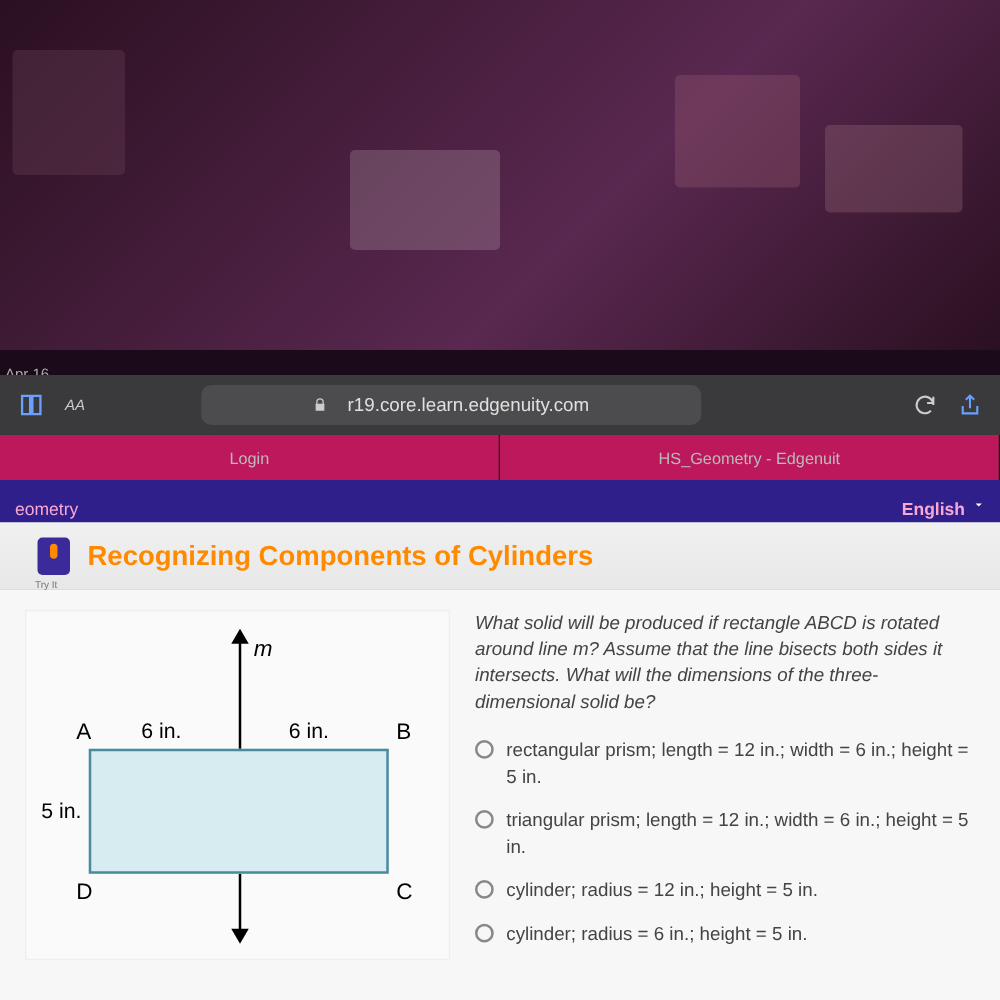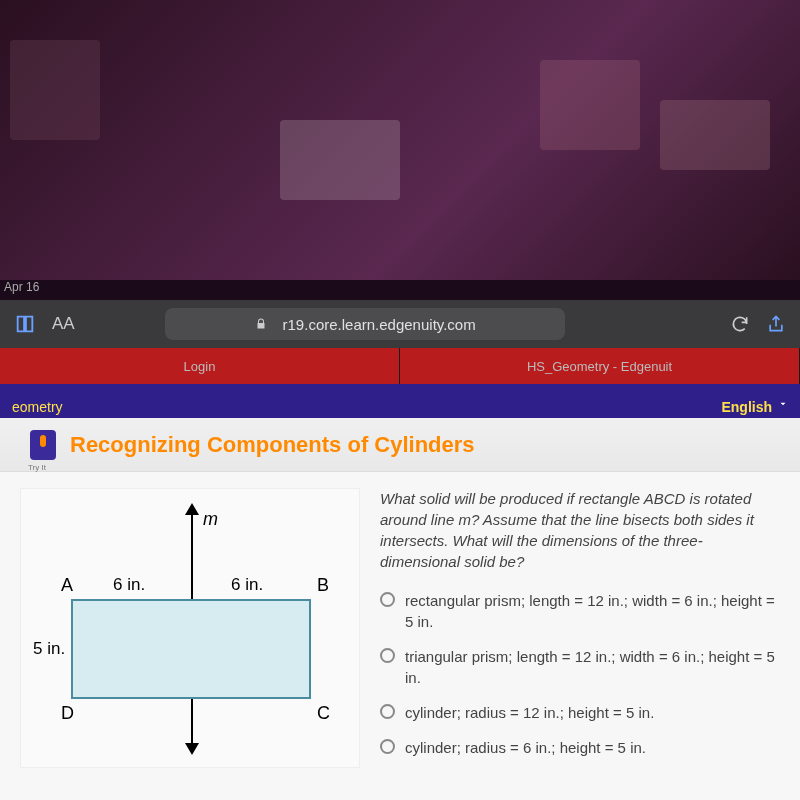--- a/index.html
+++ b/index.html
@@ -5,35 +5,35 @@
   * { margin: 0; padding: 0; box-sizing: border-box; font-family: -apple-system, BlinkMacSystemFont, 'Segoe UI', Arial, sans-serif; }
   body { width: 800px; height: 800px; background: #1a0a1a; overflow: hidden; position: relative; }
 
   .background-photos { width: 100%; height: 280px; background: linear-gradient(135deg, #2a1020 0%, #3a1830 20%, #4a2040 40%, #5a2850 60%, #2a1020 100%); position: relative; overflow: hidden; }
   .photo-blur { position: absolute; background: rgba(180, 140, 160, 0.2); border-radius: 4px; }
   .pb1 { width: 90px; height: 100px; left: 10px; top: 40px; background: rgba(100, 60, 80, 0.4); }
   .pb2 { width: 120px; height: 80px; left: 280px; top: 120px; background: rgba(200, 180, 190, 0.25); }
   .pb3 { width: 100px; height: 90px; left: 540px; top: 60px; background: rgba(160, 100, 120, 0.3); }
   .pb4 { width: 110px; height: 70px; left: 660px; top: 100px; background: rgba(180, 130, 140, 0.25); }
 
-  .date-label { position: absolute; left: 0; top: 278px; color: #aaa; font-size: 12px; padding: 2px 4px; }
+  .date-label { position: absolute; left: 0; top: 290px; color: #aaa; font-size: 12px; padding: 2px 4px; }
 
   .browser-bar { position: absolute; top: 300px; left: 0; width: 100%; height: 48px; background: #3a3a3c; display: flex; align-items: center; padding: 0 14px; gap: 16px; }
   .book-icon { width: 22px; height: 22px; }
-  .aa-label { color: #ccc; font-size: 17px; }
+  .aa-label { color: #ccc; font-size: 12px; font-style: italic; }
   .url-pill { flex: 1; max-width: 400px; margin: 0 auto; background: #4c4c4e; border-radius: 8px; height: 32px; display: flex; align-items: center; justify-content: center; gap: 16px; color: #e0e0e0; font-size: 15px; }
   .lock-icon { width: 12px; height: 12px; }
   .reload-icon { width: 20px; height: 20px; margin-left: auto; }
   .share-icon { width: 20px; height: 20px; }
 
-  .tab-bar { position: absolute; top: 348px; left: 0; width: 100%; height: 36px; background: #b91c1c; display: flex; }
+  .tab-bar { position: absolute; top: 348px; left: 0; width: 100%; height: 36px; background: #be185d; display: flex; }
   .tab { flex: 1; display: flex; align-items: center; justify-content: center; color: #bbb; font-size: 13px; border-right: 1px solid #1a1a1c; position: relative; }
   .tab .close-x { position: absolute; right: 8px; width: 16px; height: 16px; background: #555; border-radius: 50%; display: flex; align-items: center; justify-content: center; font-size: 10px; color: #aaa; }
 
-  .app-header { position: absolute; top: 384px; left: 0; width: 100%; height: 46px; background: #2f1f8a; color: #fde047; display: flex; align-items: center; padding: 0 12px; font-size: 14px; }
+  .app-header { position: absolute; top: 384px; left: 0; width: 100%; height: 46px; background: #2f1f8a; color: #f9a8d4; display: flex; align-items: center; padding: 0 12px; font-size: 14px; }
   .app-header .lang { margin-left: auto; display: flex; align-items: flex-start; gap: 6px; font-weight: 600; }
   .chev-down { width: 10px; height: 10px; }
 
   .content { position: absolute; top: 418px; left: 0; width: 100%; height: 382px; background: #f7f7f7; }
 
   .lesson-header { background: linear-gradient(to bottom, #f0f0f0, #e8e8e8); height: 54px; display: flex; align-items: center; padding-left: 30px; border-bottom: 1px solid #ddd; }
   .tryit-badge { width: 26px; height: 30px; background: #3a2a9a; border-radius: 4px; position: relative; margin-right: 14px; }
   .tryit-badge::after { content: ''; position: absolute; top: 5px; left: 10px; width: 6px; height: 12px; background: #ff8a00; border-radius: 3px; }
   .tryit-label { position: absolute; bottom: -12px; left: -2px; font-size: 8px; color: #777; white-space: nowrap; }
   .lesson-title { color: #ff8a00; font-size: 22px; font-weight: 700; }

